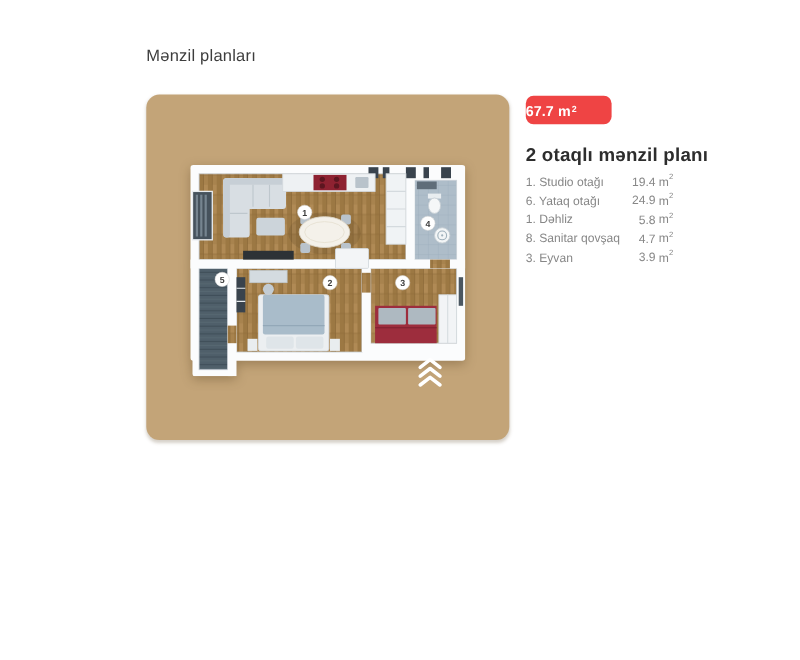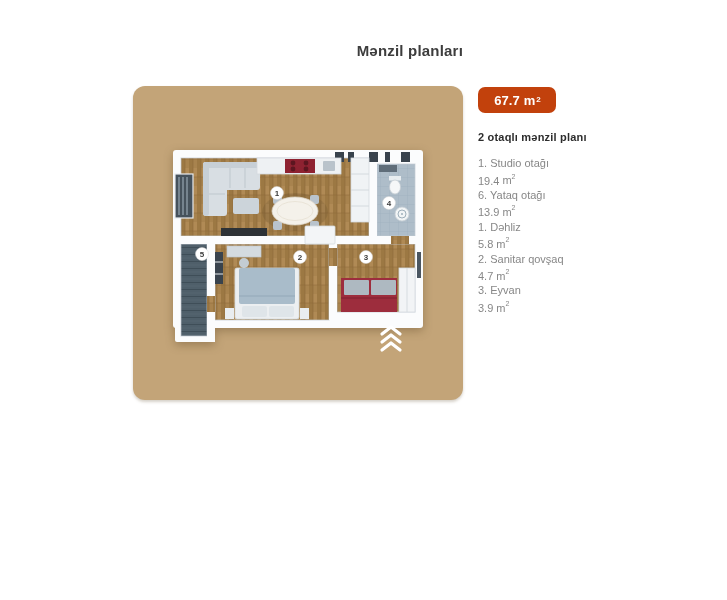--- a/index.html
+++ b/index.html
@@ -1,45 +1,45 @@
 <!DOCTYPE html>
 <html><head>
 <meta charset="utf-8">
 <style>
   * { margin:0; padding:0; box-sizing:border-box; }
   html,body { width:727px; height:600px; background:#ffffff; overflow:hidden;
               font-family:"Liberation Sans", sans-serif; }
   .stage { position:relative; width:727px; height:600px; background:#fff; }
 
   .page-title { position:absolute; left:133px; top:42px; width:330px;
-                text-align:right; font-size:15px; font-weight:bold;
+                text-align:left; font-size:15px; font-weight:normal;
                 color:#3d3d3d; letter-spacing:.2px; }
 
   .plan-card { position:absolute; left:133px; top:86px; width:330px; height:314px;
                background:#c3a478; border-radius:12px;
                box-shadow:0 2px 3px rgba(90,70,40,.25); }
 
   .plan-svg { position:absolute; left:40px; top:64px; width:250px; height:192px;
               filter:drop-shadow(0 3px 5px rgba(60,40,10,.30)); }
 
   .chevrons { position:absolute; left:246px; top:238px; width:24px; height:30px; }
 
   .area-badge { position:absolute; left:478px; top:87px; width:78px; height:26px;
-                background:#c2410c; border-radius:7px; display:flex;
-                align-items:center; justify-content:center;
+                background:#ef4444; border-radius:7px; display:flex;
+                align-items:center; 
                 color:#ffffff; font-weight:bold; font-size:13px; }
   .area-badge .unit { margin-left:4px; }
   .area-badge sup { font-size:8px; position:relative; top:-1px; left:1px; }
 
-  .legend-heading { position:absolute; left:478px; top:131px; font-size:11px;
+  .legend-heading { position:absolute; left:478px; top:131px; font-size:17px;
                     font-weight:bold; color:#2d2d2d; letter-spacing:.2px; }
 
   .legend { position:absolute; left:478px; top:156px; width:134px; }
   .legend-row { display:flex; justify-content:space-between; align-items:baseline;
-                font-size:11px; color:#878787; line-height:14.6px;flex-direction:column; }
+                font-size:11px; color:#878787; line-height:14.6px; }
   .legend-row .rval { white-space:nowrap; }
   .legend-row .unit { margin-left:3px; }
   .legend-row sup { font-size:7px; position:relative; top:-1px; }
 
   text.roomnum { font-family:"Liberation Sans", sans-serif; font-size:8px;
                  font-weight:bold; fill:#3b3b3b; text-anchor:middle; }
 </style>
 </head>
 <body>
 
@@ -219,28 +219,28 @@
 
   <div class="legend-heading">2 otaqlı mənzil planı</div>
 
   <div class="legend">
     <div class="legend-row">
       <span class="rlabel">1. Studio otağı</span>
       <span class="rval"><span>19.4</span><span class="unit">m</span><sup>2</sup></span>
     </div>
     <div class="legend-row">
       <span class="rlabel">6. Yataq otağı</span>
-      <span class="rval"><span>13.9</span><span class="unit">m</span><sup>2</sup></span>
+      <span class="rval"><span>24.9</span><span class="unit">m</span><sup>2</sup></span>
     </div>
     <div class="legend-row">
       <span class="rlabel">1. Dəhliz</span>
       <span class="rval"><span>5.8</span><span class="unit">m</span><sup>2</sup></span>
     </div>
     <div class="legend-row">
-      <span class="rlabel">2. Sanitar qovşaq</span>
+      <span class="rlabel">8. Sanitar qovşaq</span>
       <span class="rval"><span>4.7</span><span class="unit">m</span><sup>2</sup></span>
     </div>
     <div class="legend-row">
       <span class="rlabel">3. Eyvan</span>
       <span class="rval"><span>3.9</span><span class="unit">m</span><sup>2</sup></span>
     </div>
   </div>
 
 </div>
 

